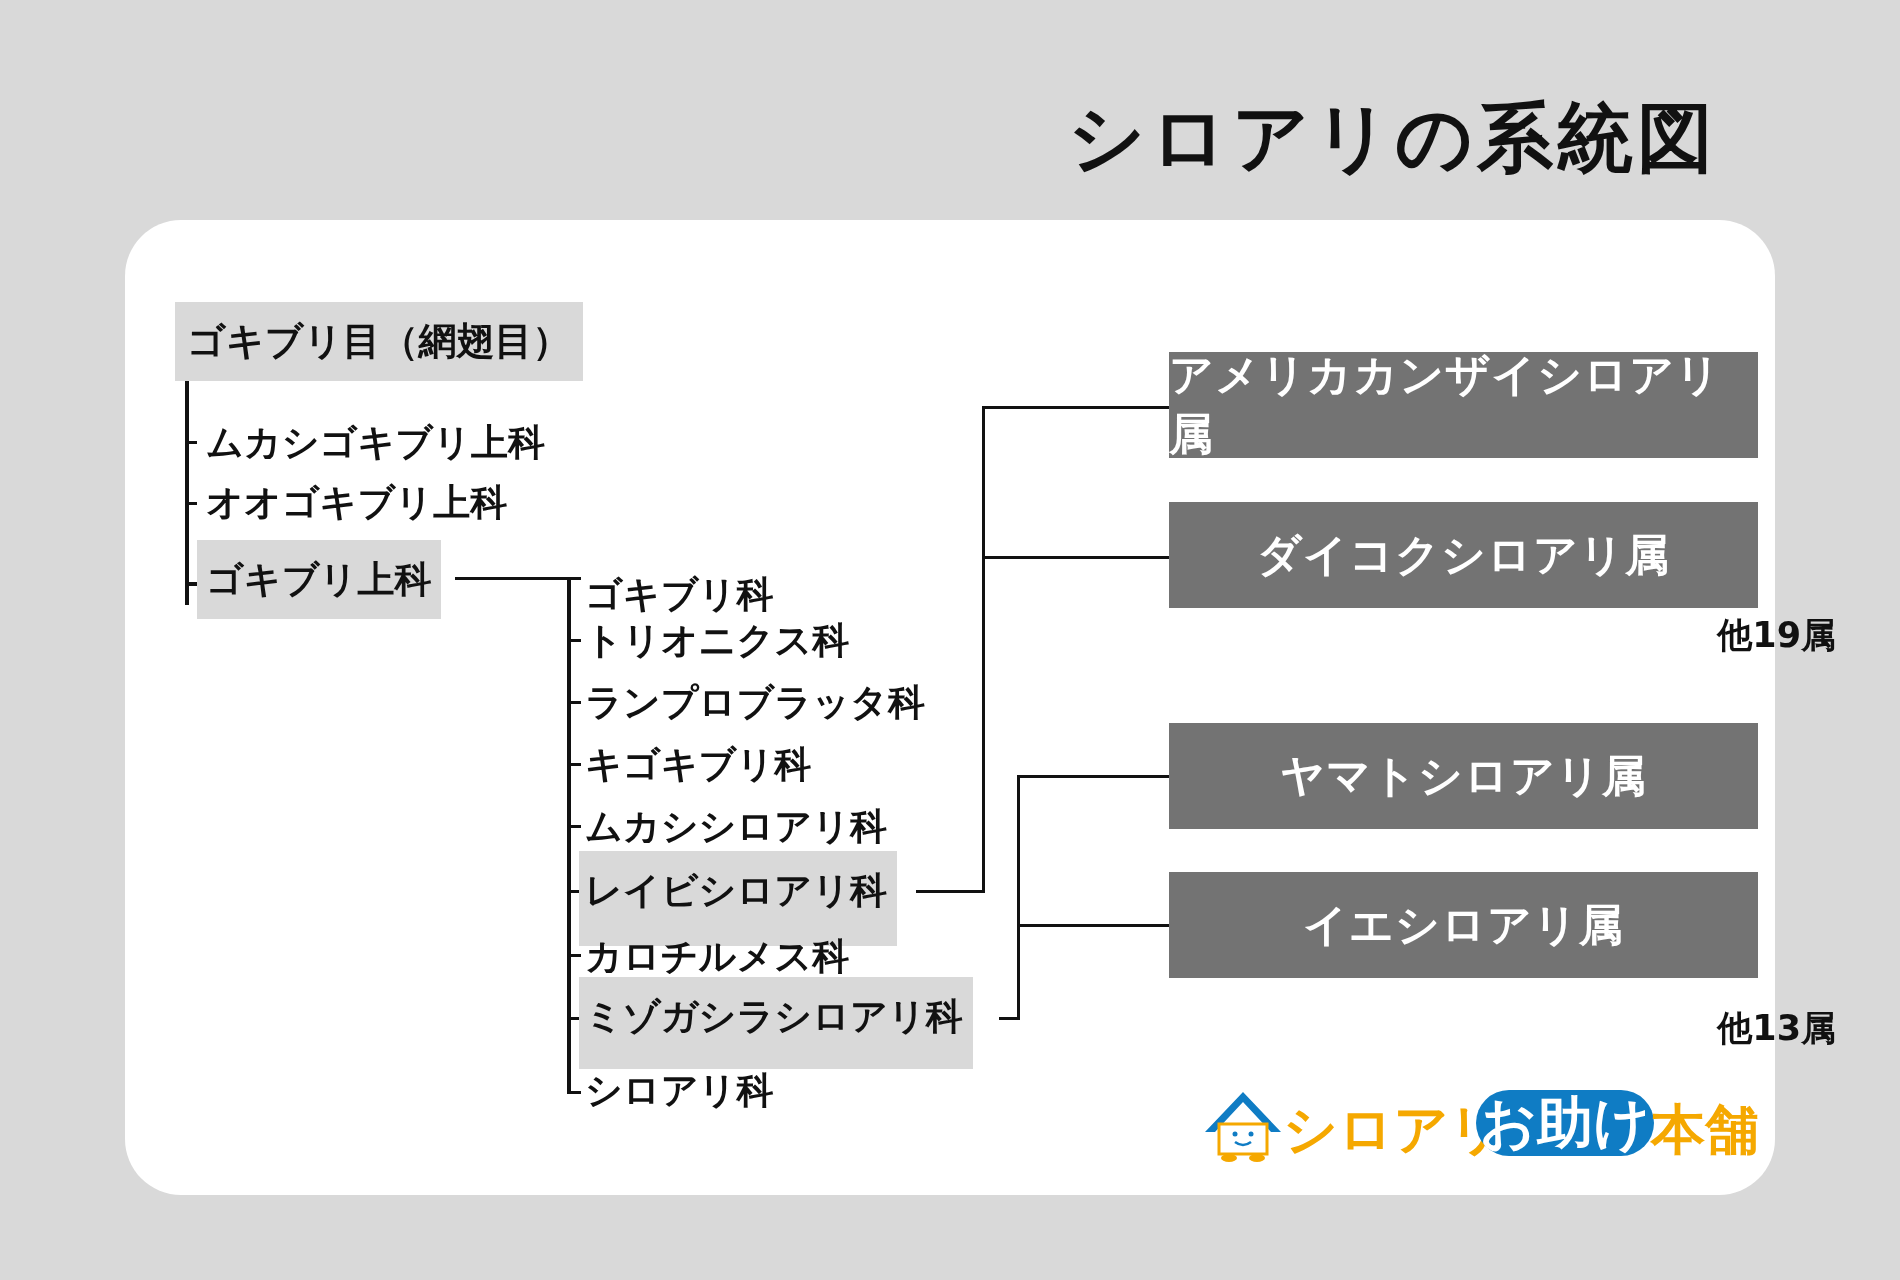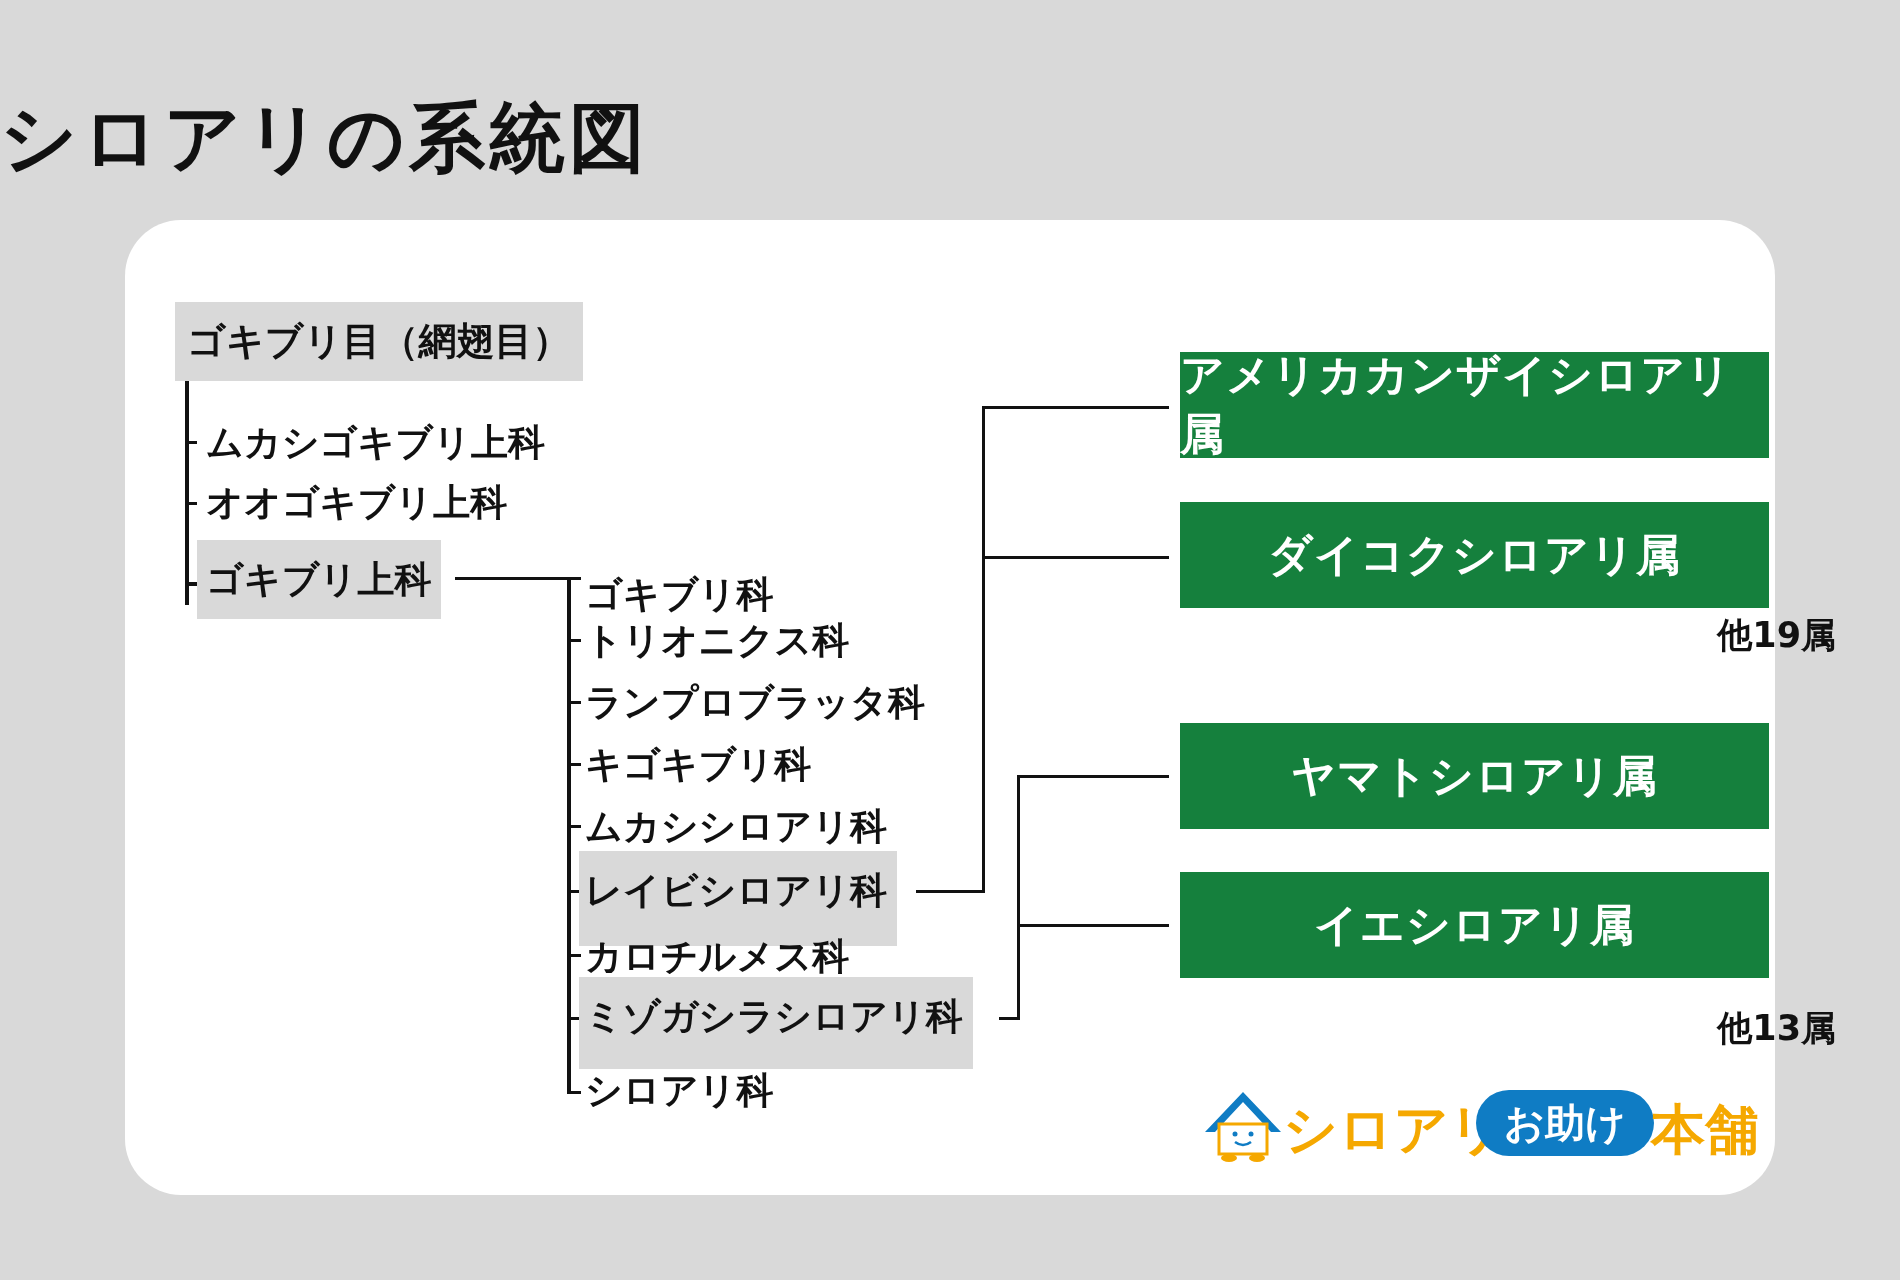--- a/index.html
+++ b/index.html
@@ -6,46 +6,46 @@
   body {
     width: 1900px; height: 1280px;
     background: #d9d9d9;
     position: relative;
     overflow: hidden;
     font-family: "DejaVu Sans", "Liberation Sans", sans-serif;
     color: #111;
   }
   .title {
     position: absolute; left: 0; top: 88px; width: 1717px;
-    text-align: left; font-size: 76px; font-weight: bold;
+    text-align: right; font-size: 76px; font-weight: bold;
     letter-spacing: 4px; color: #111;
   }
   .card {
     position: absolute; left: 125px; top: 220px;
     width: 1650px; height: 975px;
     background: #ffffff; border-radius: 56px;
   }
   .node { position: absolute; font-weight: bold; white-space: nowrap; color: #111; }
   .hl { background: #d9d9d9; }
   .lvl0 { font-size: 38px; height: 79px; line-height: 79px; padding: 0 12px; }
   .lvl1 { font-size: 37px; line-height: 50px; }
   .lvl2 { font-size: 37px; line-height: 50px; }
   .ln { position: absolute; background: #111; }
   .genus {
     position: absolute; left: 1044px; width: 589px; height: 106px;
-    background: #15803d; color: #fff; font-weight: bold; font-size: 44px;
-    display: flex; align-items: center; justify-content: center; letter-spacing: 1px; margin-left: 11px;
+    background: #737373; color: #fff; font-weight: bold; font-size: 44px;
+    display: flex; align-items: center; justify-content: center; letter-spacing: 1px;
   }
   .others { position: absolute; font-weight: bold; font-size: 35px; text-align: right; width: 200px; }
   .logo { position: absolute; left: 1193px; top: 1090px; height: 70px; width: 555px; }
   .logo-text { position: absolute; top: 4px; font-weight: bold; font-size: 54px; white-space: nowrap; }
   .logo-bubble {
     position: absolute; left: 283px; top: 0px; width: 178px; height: 66px;
     border-radius: 33px; background: #0f7cc4; color: #fff;
-    font-size: 40px; font-weight: bold; text-align: center; line-height: 66px;
+    font-size: 56px; font-weight: bold; text-align: center; line-height: 66px;
   }
 </style>
 </head>
 <body>
 
 <div class="title">シロアリの系統図</div>
 
 <div class="card">
 
   <div class="node lvl0 hl" style="left:50px; top:82px;text-align:right;">ゴキブリ目（網翅目）</div>

